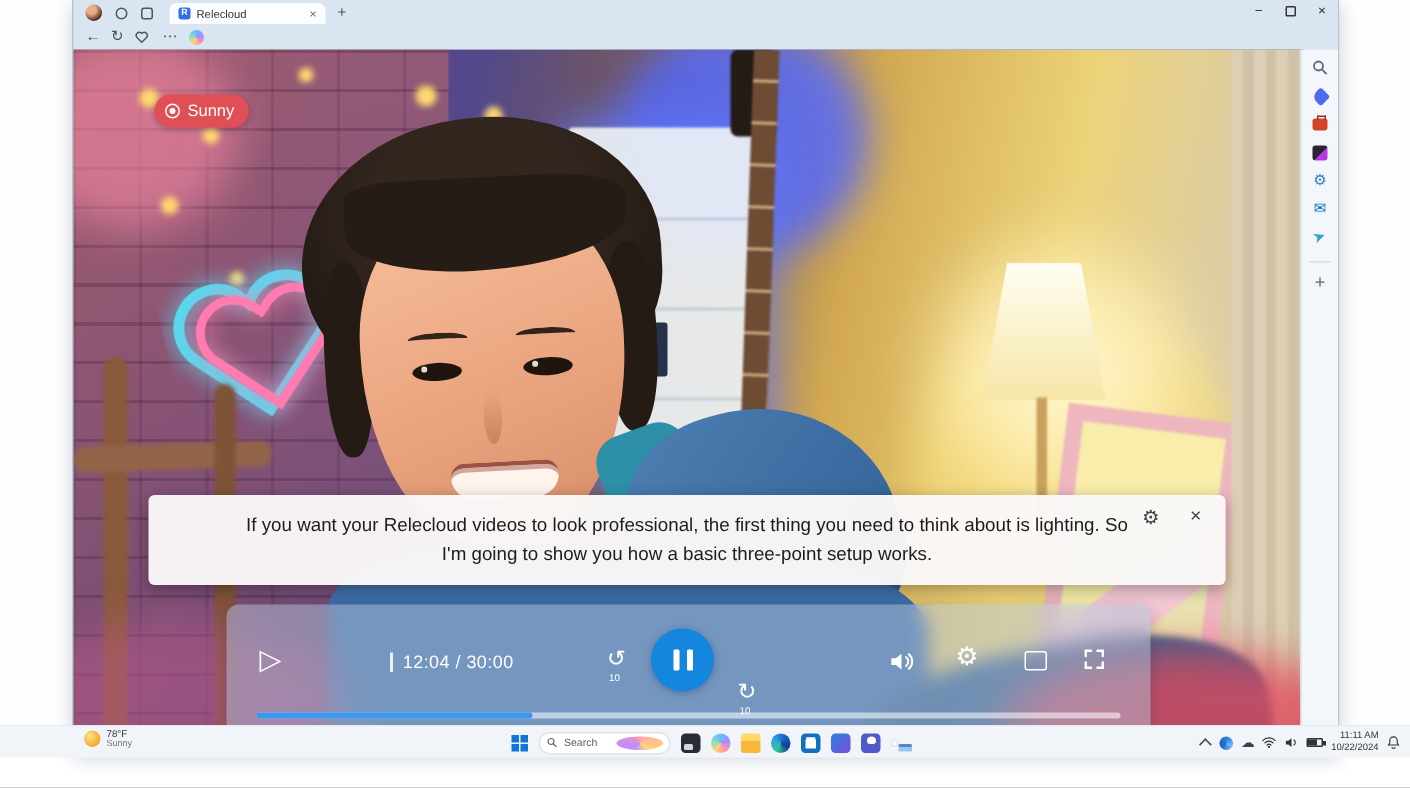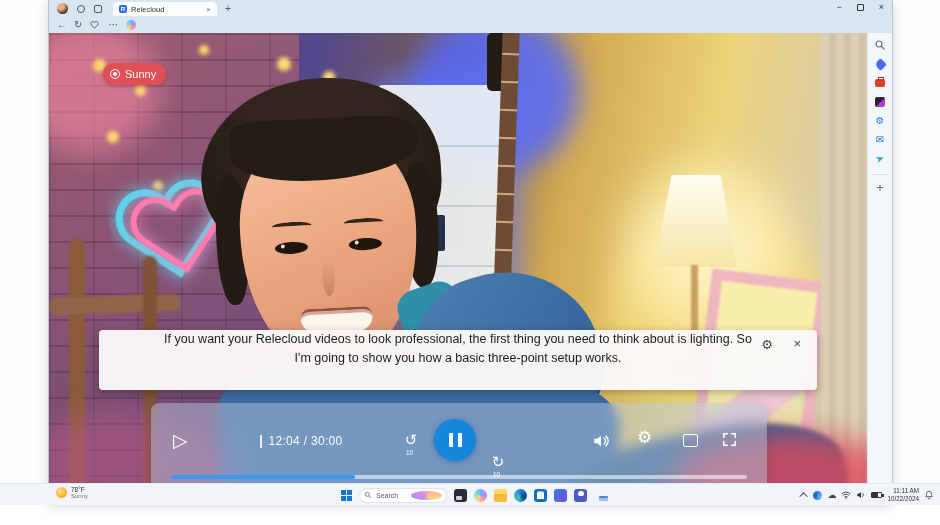--- a/index.html
+++ b/index.html
@@ -113,21 +113,21 @@
 
   
   .live { left:54px; top:30px; height:22px; padding:0 10px 0 7px; background:#e04f56; border-radius:11px;
     display:flex; align-items:center; gap:5px; box-shadow:0 1px 4px rgba(0,0,0,.25); }
   .rec-ring { width:10px; height:10px; border:1.5px solid #fff; border-radius:50%; display:flex; align-items:center; justify-content:center; }
   .rec-dot { width:4px; height:4px; background:#fff; border-radius:50%; }
   .live-label { color:#fff; font-size:11px; }
 
   
   .captionbar { left:50px; top:297px; width:718px; height:60px; background:rgba(250,248,248,.97); border-radius:4px;
-    box-shadow:0 3px 10px rgba(0,0,0,.3); display:flex; align-items:flex-start; justify-content:center; }
+    box-shadow:0 3px 10px rgba(0,0,0,.3); display:flex; align-items:center; justify-content:center; }
   .caption-text { max-width:596px; text-align:center; font-size:12.5px; line-height:1.55; color:#1c1c1e; }
   .cap-gear { position:absolute; right:44px; top:8px; font-size:13px; color:#3f454c; line-height:1; }
   .cap-close { position:absolute; right:16px; top:7px; font-size:13px; color:#3f454c; line-height:1; }
 
   
   .player { left:102px; top:370px; width:616px; height:89px; border-radius:8px;
     background:rgba(178,196,219,.48); backdrop-filter:blur(6px); box-shadow:0 2px 10px rgba(20,40,70,.2); }
   .player * { color:#fff; }
   .p-abs { position:absolute; }
   .play-gl { left:22px; top:26px; font-size:19px; }

